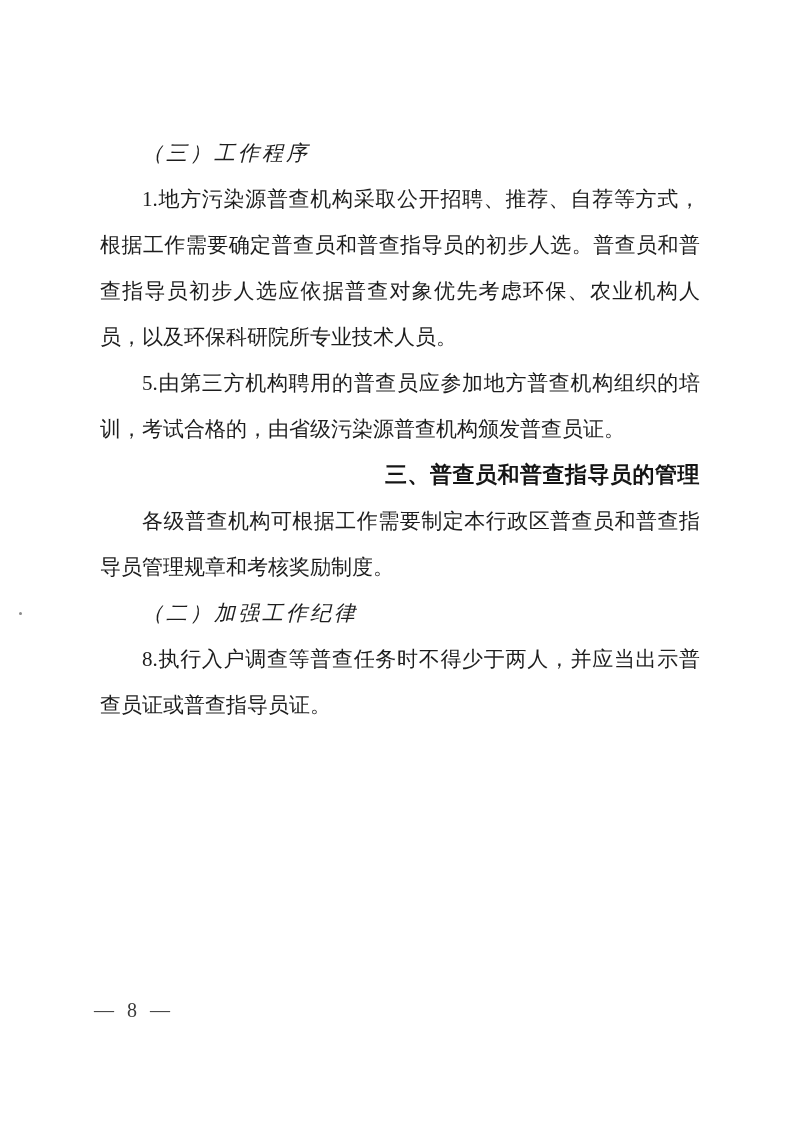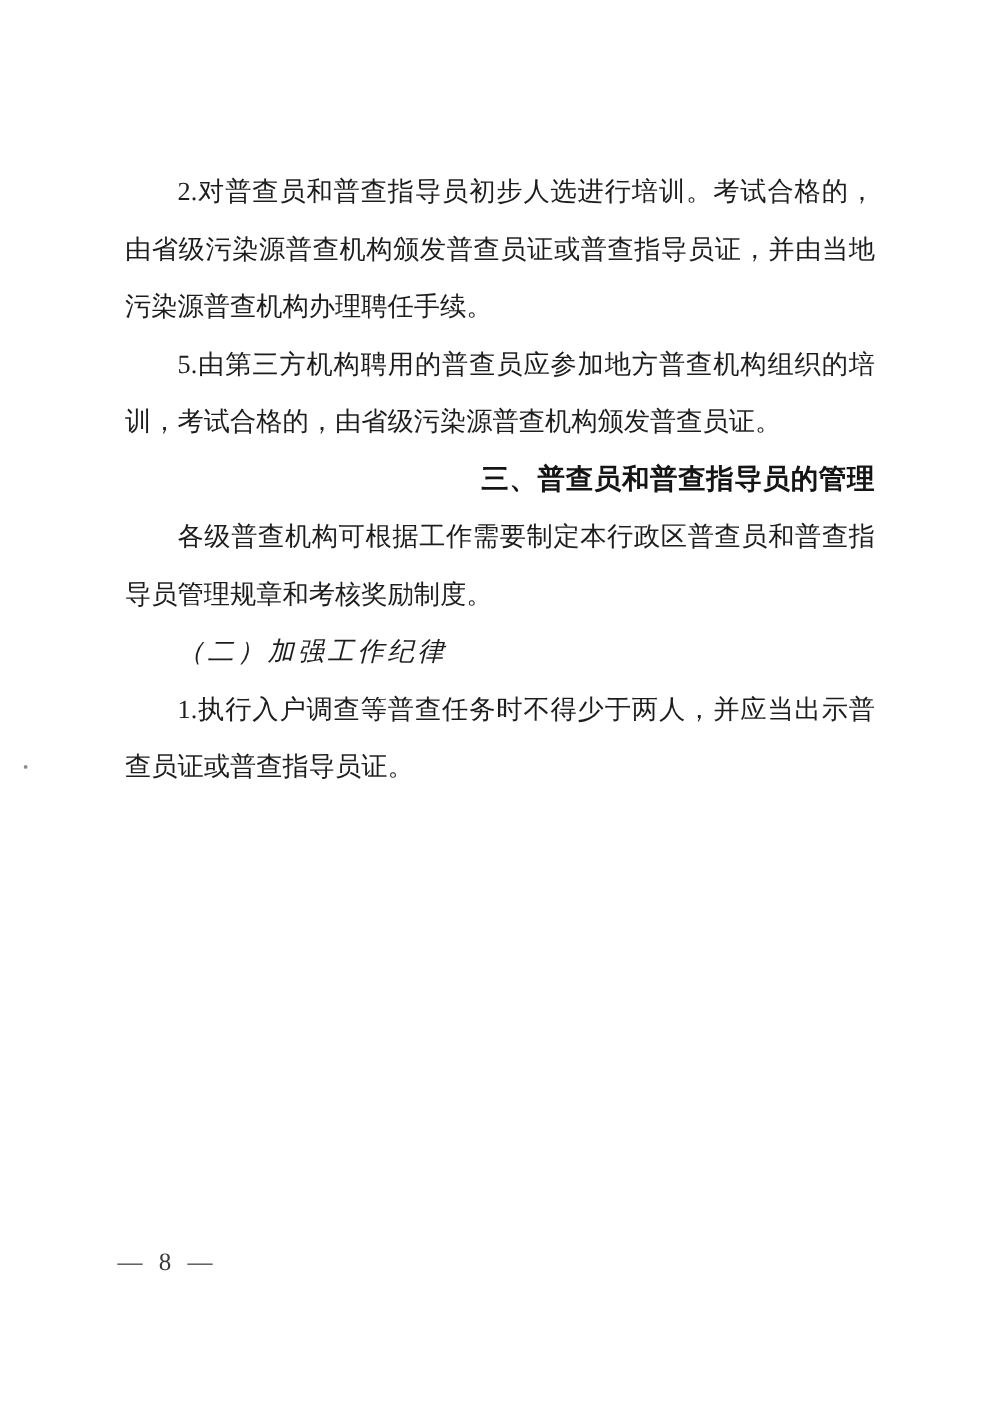--- a/index.html
+++ b/index.html
@@ -64,25 +64,26 @@
     border-radius: 50%;
     background: #8a8a8a;
   }
 </style>
 </head>
 <body>
 
 <div class="page">
 
   <div class="content">
-    <p class="para">2.对普查员和普查指导员初步人选进行培训。考试合格的，由省级污染源普查机构颁发普查员证或普查指导员证，并由当地污染源普查机构办理聘任手续。</p>
+    <p class="subheading">（三）工作程序</p>
+    <p class="para">1.地方污染源普查机构采取公开招聘、推荐、自荐等方式，根据工作需要确定普查员和普查指导员的初步人选。普查员和普查指导员初步人选应依据普查对象优先考虑环保、农业机构人员，以及环保科研院所专业技术人员。</p>
     <p class="para">5.由第三方机构聘用的普查员应参加地方普查机构组织的培训，考试合格的，由省级污染源普查机构颁发普查员证。</p>
     <h2 class="heading">三、普查员和普查指导员的管理</h2>
     <p class="para">各级普查机构可根据工作需要制定本行政区普查员和普查指导员管理规章和考核奖励制度。</p>
     <p class="subheading">（二）加强工作纪律</p>
-    <p class="para">1.执行入户调查等普查任务时不得少于两人，并应当出示普查员证或普查指导员证。</p>
+    <p class="para">8.执行入户调查等普查任务时不得少于两人，并应当出示普查员证或普查指导员证。</p>
   </div>
 
   <div class="speck"></div>
 
   <div class="footer">— 8 —</div>
 
 </div>
 
 </body></html>

